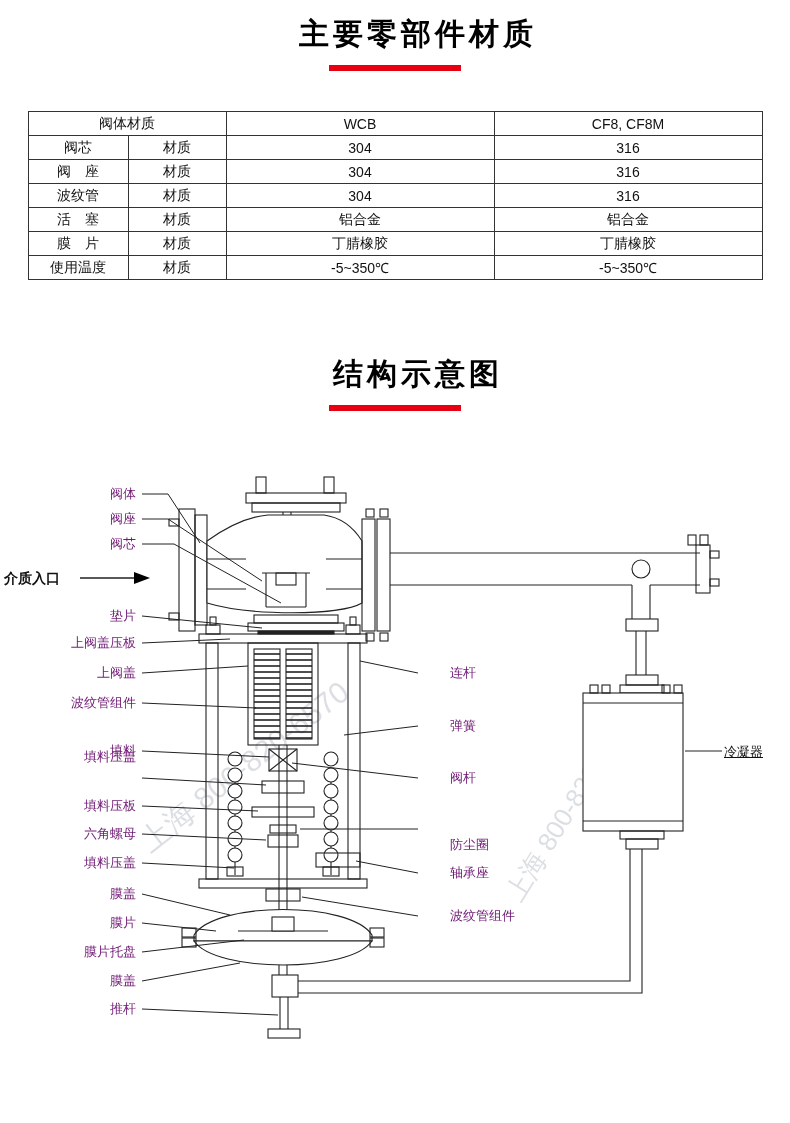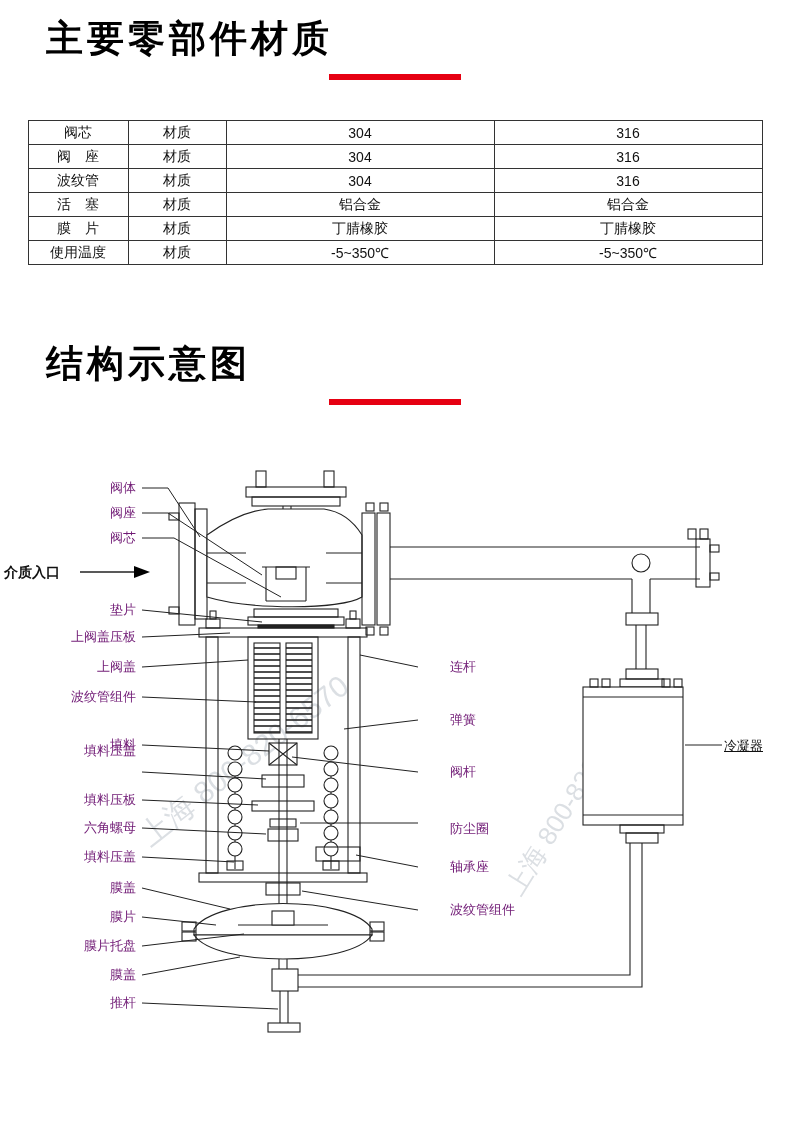--- a/index.html
+++ b/index.html
@@ -1,18 +1,18 @@
 <!DOCTYPE html>
 <html><head>
 <meta charset="utf-8">
 <style>
   * { box-sizing: border-box; }
   body { margin:0; background:#fff; font-family:"Liberation Sans", sans-serif; color:#111; }
   .page { position:relative; width:790px; height:1123px; background:#fff; overflow:hidden; margin:0 auto; }
-  .title { margin:14px 0 10px; text-align:left; font-size:37px; font-weight:700; letter-spacing:4px; color:#000;padding-left:46px; }
+  .title { margin:14px 0 10px; text-align:center; font-size:30px; font-weight:700; letter-spacing:4px; color:#000;padding-left:46px; }
   .title2 { margin-top:74px; }
   .redbar { width:132px; height:6px; background:#e60012; margin:0 auto; }
   table.materials { border-collapse:collapse; margin:40px auto 0; width:734px; table-layout:fixed; }
   .materials th, .materials td { border:1px solid #333; height:24px; text-align:center; vertical-align:middle;
       font-size:14px; font-weight:400; padding:0 4px; white-space:pre; }
   .diagram { position:relative; width:790px; height:660px; margin-top:12px; }
   .diagram svg { position:absolute; left:0; top:0; }
   .dlabel { position:absolute; font-size:13px; line-height:16px; white-space:nowrap; color:#701a75; }
   .dlabel.left { left:0; width:136px; text-align:right; }
   .dlabel.right { left:421px;margin-left:29px; }
@@ -28,20 +28,25 @@
   <div class="redbar"></div>
 
   <table class="materials">
     <colgroup>
         <col style="width:100px">
         <col style="width:98px">
         <col style="width:268px">
         <col style="width:268px">
       </colgroup>
     <tbody>
+        <tr>
+      <th colspan="2">阀体材质</th>
+      <th>WCB</th>
+      <th>CF8, CF8M</th>
+    </tr>
     <tr>
       <td>阀芯</td>
       <td>材质</td>
       <td>304</td>
       <td>316</td>
     </tr>
     <tr>
       <td>阀　座</td>
       <td>材质</td>
       <td>304</td>
@@ -254,20 +259,20 @@
     <div class="dlabel left" style="top:492px">膜片</div>
     <div class="dlabel left" style="top:521px">膜片托盘</div>
     <div class="dlabel left" style="top:550px">膜盖</div>
     <div class="dlabel left" style="top:578px">推杆</div>
 
     <div class="inlet-label">介质入口</div>
 
     <div class="dlabel right" style="top:242px">连杆</div>
     <div class="dlabel right" style="top:295px">弹簧</div>
     <div class="dlabel right" style="top:347px">阀杆</div>
-    <div class="dlabel right" style="top:404px">防尘圈</div>
+    <div class="dlabel right" style="top:414px">防尘圈</div>
     <div class="dlabel right" style="top:442px">轴承座</div>
     <div class="dlabel right" style="top:485px">波纹管组件</div>
 
     <div class="cond-label">冷凝器</div>
   </div>
 
 </div>
 
 </body></html>

